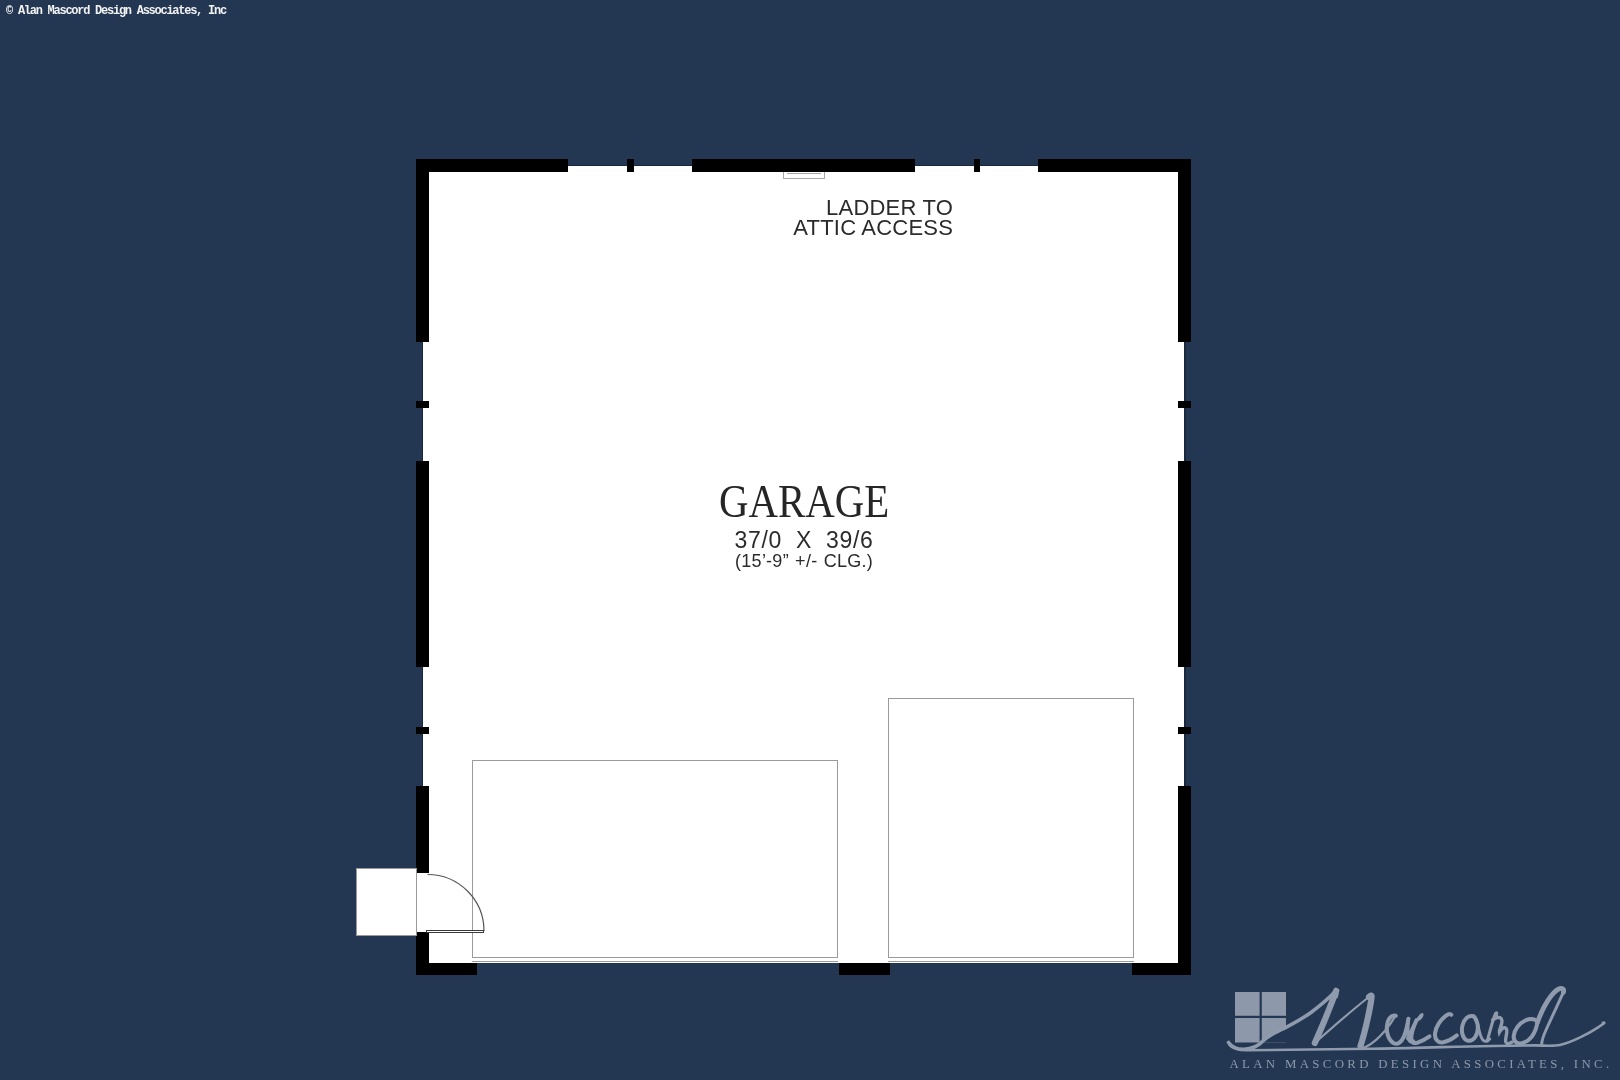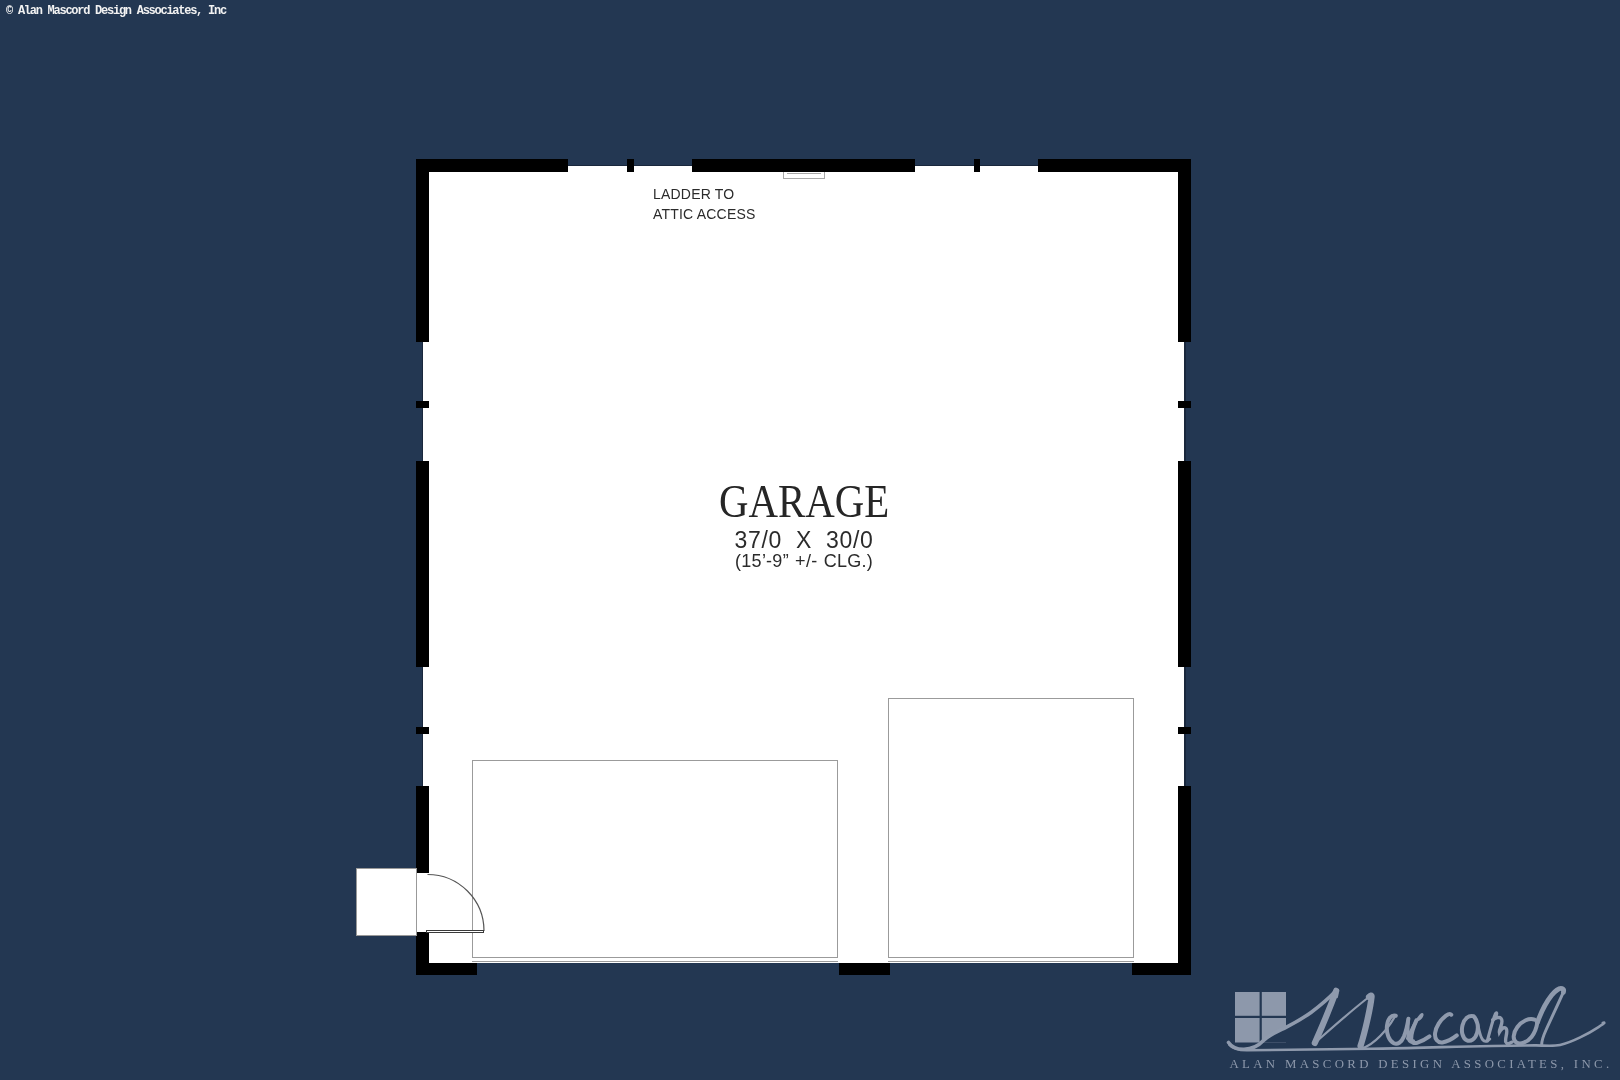--- a/index.html
+++ b/index.html
@@ -83,25 +83,25 @@
 <div class="a wht" style="left:416px;top:873px;width:13px;height:59px;"></div>
 
 <div class="a" style="left:356px;top:868px;width:61px;height:68px;background:#fff;border:1px solid #999;"></div>
 
 <svg class="a" style="left:416px;top:860px;" width="90" height="90" viewBox="416 860 90 90">
   <path d="M 427.5 874.5 A 56.5 56.5 0 0 1 484 931" fill="none" stroke="#555" stroke-width="1.2"></path>
 </svg>
 
 <div class="a" style="left:426px;top:930.2px;width:58px;height:2.8px;background:#fff;border:1px solid #3a3a3a;"></div>
 
-<div class="a" style="left:653px;top:185px;width:300px;text-align:left;font-family:'Liberation Sans',sans-serif;font-size:14px;letter-spacing:0.2px;color:#2b2b2b;line-height:19.8px;white-space:nowrap;">LADDER TO<br>ATTIC ACCESS</div>
+<div class="a" style="left:653px;top:198px;width:300px;text-align:right;font-family:'Liberation Sans',sans-serif;font-size:22px;letter-spacing:0.2px;color:#2b2b2b;line-height:19.8px;white-space:nowrap;">LADDER TO<br>ATTIC ACCESS</div>
 
 <div class="a" style="left:654px;top:474.5px;width:300px;text-align:center;font-family:'Liberation Serif',serif;font-size:46px;color:#262626;transform:scaleX(0.888);">GARAGE</div>
 
-<div class="a" style="left:654px;top:527px;width:300px;text-align:center;font-family:'Liberation Sans',sans-serif;font-size:23px;letter-spacing:0.65px;word-spacing:7px;color:#2b2b2b;">37/0 X 30/0</div>
+<div class="a" style="left:654px;top:527px;width:300px;text-align:center;font-family:'Liberation Sans',sans-serif;font-size:23px;letter-spacing:0.65px;word-spacing:7px;color:#2b2b2b;">37/0 X 39/6</div>
 
 <div class="a" style="left:654px;top:550.5px;width:300px;text-align:center;font-family:'Liberation Sans',sans-serif;font-size:18px;letter-spacing:0.25px;word-spacing:1px;color:#2b2b2b;">(15’-9” +/- CLG.)</div>
 
 <svg class="a" style="left:1180px;top:975px;" width="440" height="105" viewBox="1180 975 440 105">
 
   <g>
     <rect x="1235" y="992" width="51" height="50.5" fill="#8d98ab"></rect>
     <polygon points="1261.5,1041.2 1286,1027.6 1286,1042.5 1261.5,1042.5" fill="#233752"></polygon>
     <rect x="1259.6" y="992" width="2.2" height="50.5" fill="#233752"></rect>
     <rect x="1235" y="1015.8" width="51" height="2.2" fill="#233752"></rect>

